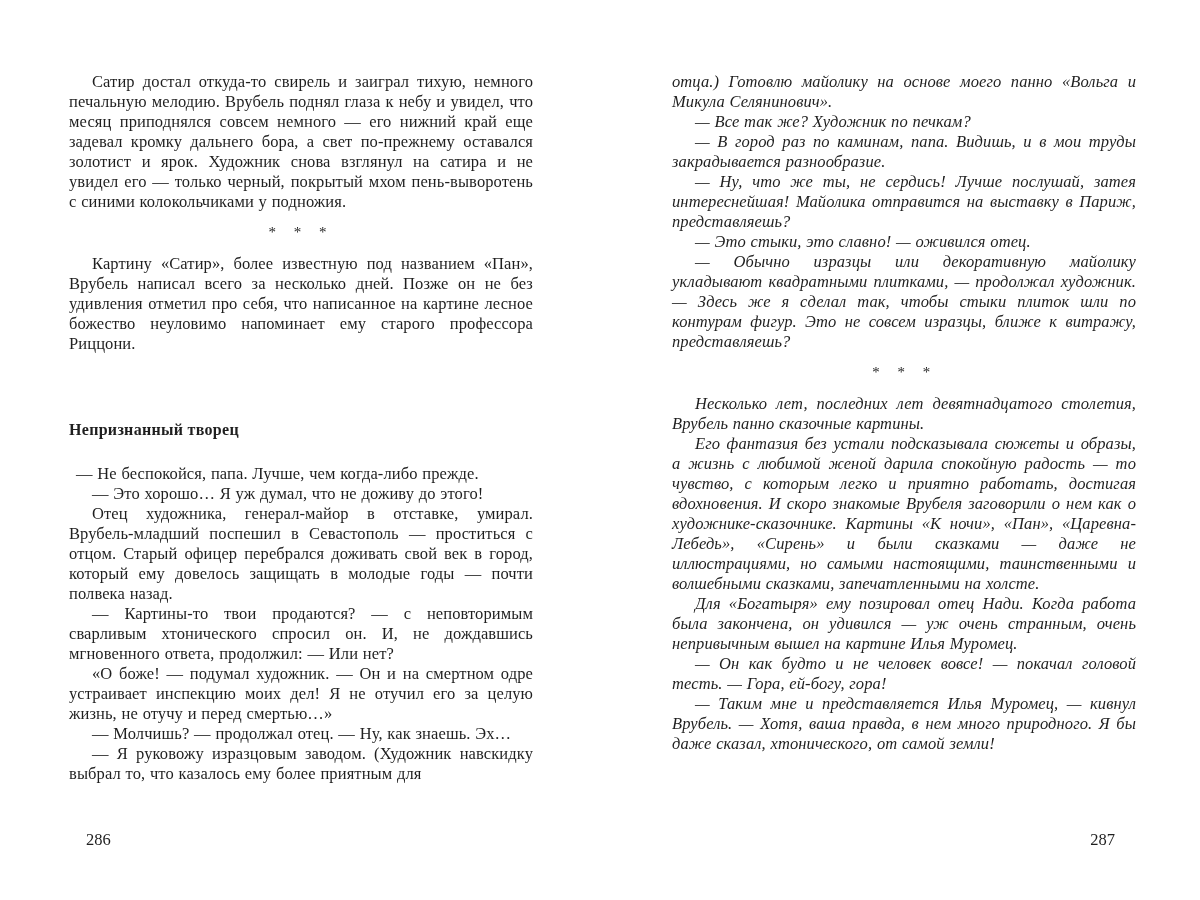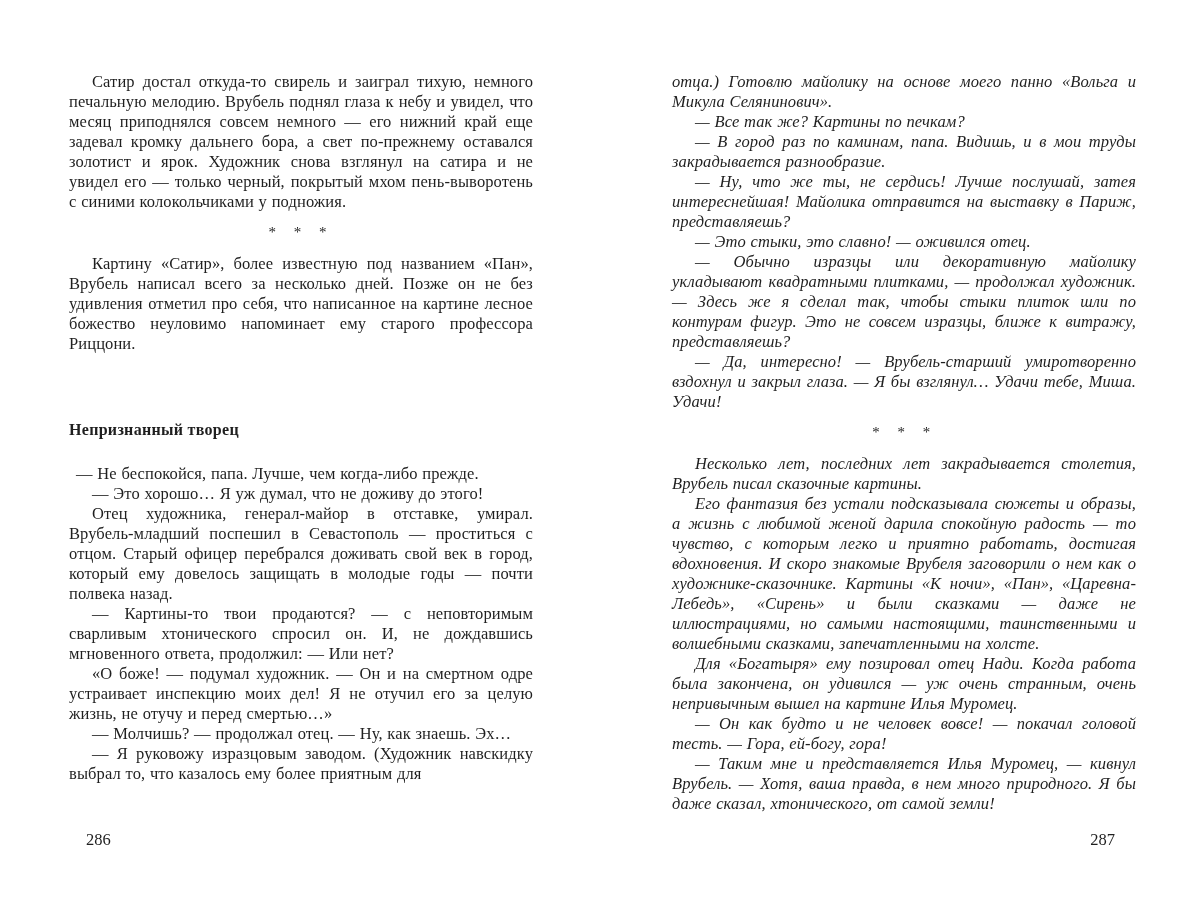--- a/index.html
+++ b/index.html
@@ -71,28 +71,27 @@
     <p>— Это хорошо… Я уж думал, что не доживу до этого!</p>
     <p>Отец художника, генерал-майор в отставке, умирал. Врубель-младший поспешил в Севастополь — проститься с отцом. Старый офицер перебрался доживать свой век в город, который ему довелось защищать в молодые годы — почти полвека назад.</p>
     <p>— Картины-то твои продаются? — с неповторимым сварливым хтонического спросил он. И, не дождавшись мгновенного ответа, продолжил: — Или нет?</p>
     <p>«О боже! — подумал художник. — Он и на смертном одре устраивает инспекцию моих дел! Я не отучил его за целую жизнь, не отучу и перед смертью…»</p>
     <p>— Молчишь? — продолжал отец. — Ну, как знаешь. Эх…</p>
     <p>— Я руковожу изразцовым заводом. (Художник навскидку выбрал то, что казалось ему более приятным для</p>
   </section>
 
   <section class="page page-right">
     <p class="noindent">отца.) Готовлю майолику на основе моего панно «Вольга и Микула Селянинович».</p>
-    <p>— Все так же? Картины по печкам?</p>
+    <p>— Все так же? Художник по печкам?</p>
     <p>— В город раз по каминам, папа. Видишь, и в мои труды закрадывается разнообразие.</p>
     <p>— Ну, что же ты, не сердись! Лучше послушай, затея интереснейшая! Майолика отправится на выставку в Париж, представляешь?</p>
     <p>— Это стыки, это славно! — оживился отец.</p>
     <p>— Обычно изразцы или декоративную майолику укладывают квадратными плитками, — продолжал художник. — Здесь же я сделал так, чтобы стыки плиток шли по контурам фигур. Это не совсем изразцы, ближе к витражу, представляешь?</p>
-    <p>— Да, интересно! — Врубель-старший умиротворенно вздохнул и закрыл глаза. — Я бы взглянул… Удачи тебе, Миша. Удачи!</p>
     <div class="scene-break">* * *</div>
-    <p>Несколько лет, последних лет закрадывается столетия, Врубель писал сказочные картины.</p>
+    <p>Несколько лет, последних лет девятнадцатого столетия, Врубель панно сказочные картины.</p>
     <p>Его фантазия без устали подсказывала сюжеты и образы, а жизнь с любимой женой дарила спокойную радость — то чувство, с которым легко и приятно работать, достигая вдохновения. И скоро знакомые Врубеля заговорили о нем как о художнике-сказочнике. Картины «К ночи», «Пан», «Царевна-Лебедь», «Сирень» и были сказками — даже не иллюстрациями, но самыми настоящими, таинственными и волшебными сказками, запечатленными на холсте.</p>
     <p>Для «Богатыря» ему позировал отец Нади. Когда работа была закончена, он удивился — уж очень странным, очень непривычным вышел на картине Илья Муромец.</p>
     <p>— Он как будто и не человек вовсе! — покачал головой тесть. — Гора, ей-богу, гора!</p>
     <p>— Таким мне и представляется Илья Муромец, — кивнул Врубель. — Хотя, ваша правда, в нем много природного. Я бы даже сказал, хтонического, от самой земли!</p>
   </section>
 
   <div class="folio folio-left">286</div>
   <div class="folio folio-right">287</div>
 
 </div>

